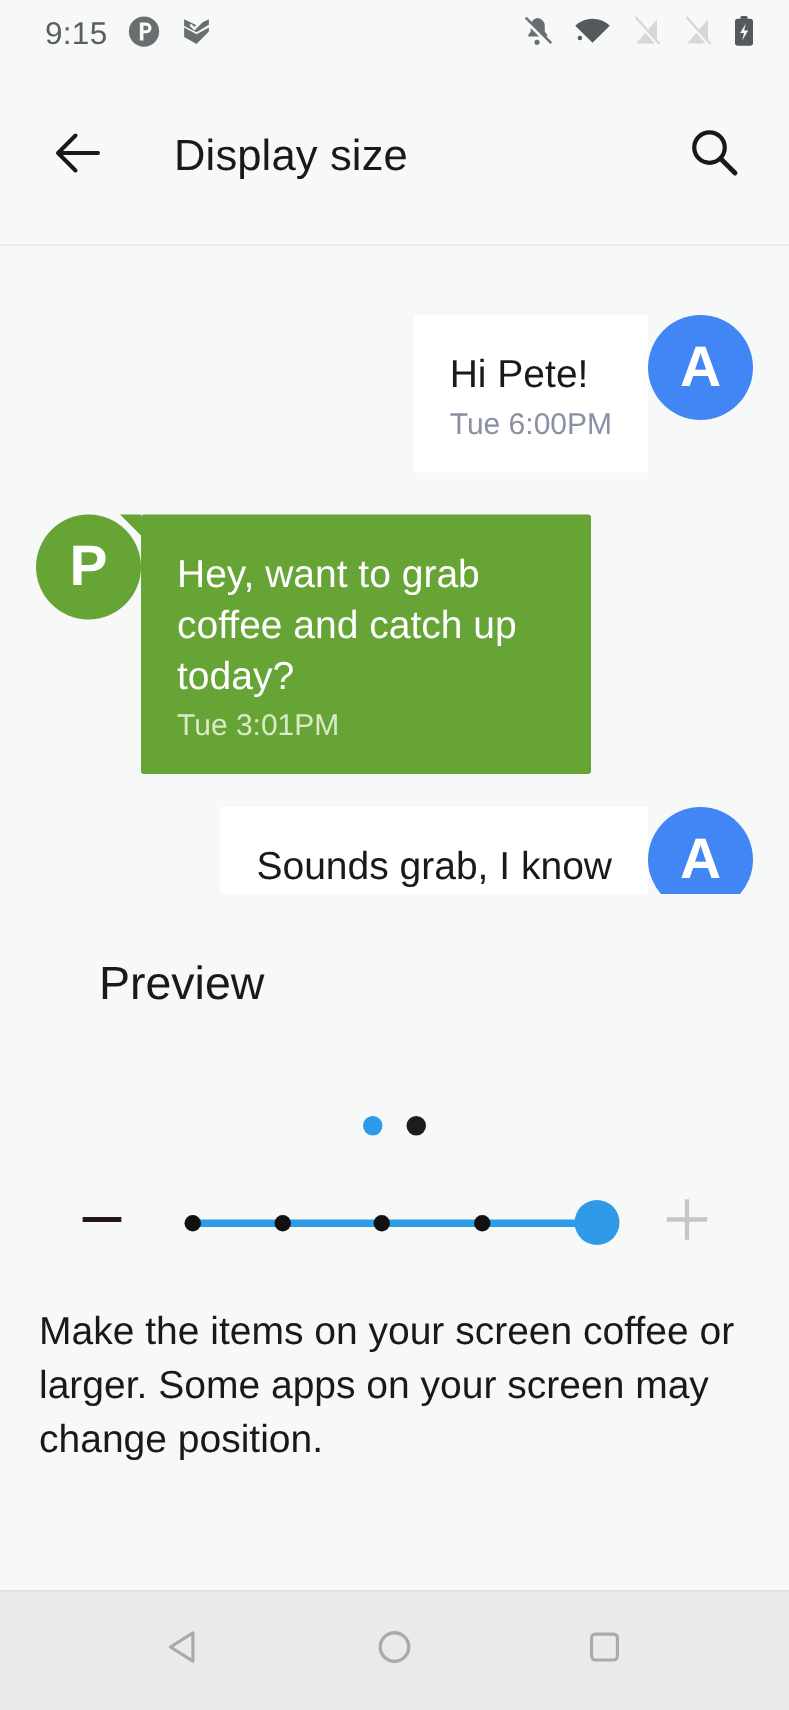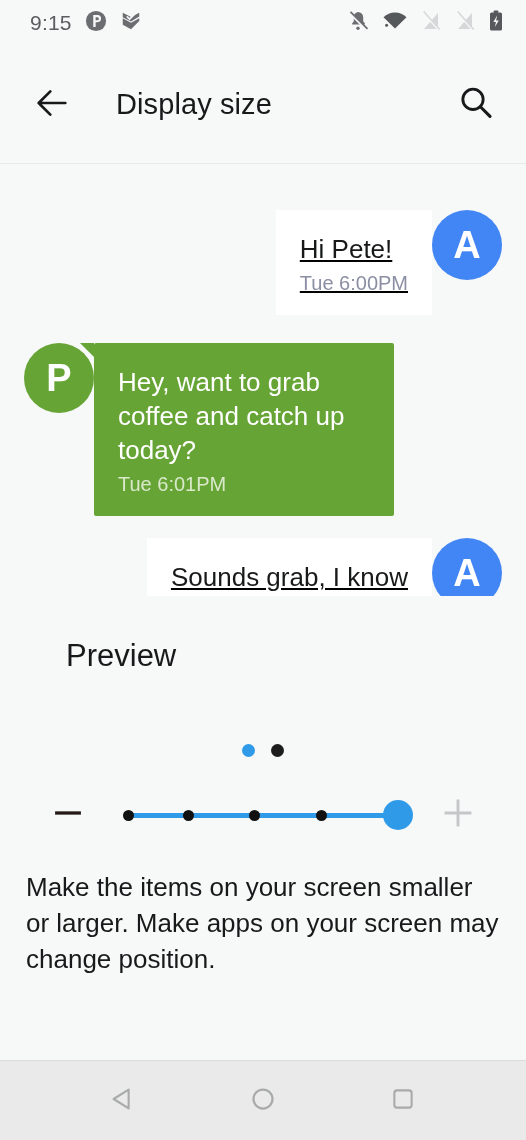--- a/index.html
+++ b/index.html
@@ -44,21 +44,21 @@
 
   .avatar {
     width:70px; height:70px; border-radius:50%;
     display:flex; align-items:center; justify-content:center;
     color:#fff; font-size:38px; font-weight:bold; flex:0 0 70px;
   }
   .avatar.blue { background:#4285F4; }
   .avatar.green{ background:#67A436; }
 
   .bubble { padding:22px 24px 20px 24px; max-width:300px; position:relative; }
-  .bubble.white { background:#FFFFFF;text-decoration:underline; }
+  .bubble.white { background:#FFFFFF; }
   .bubble.green { background:#67A436; border-radius:2px; }
   .bubble-text { font-size:26px; line-height:34px; }
   .bubble.white .bubble-text { color:#18191A; }
   .bubble.green .bubble-text { color:#FFFFFF; }
   .bubble-time { font-size:20px; margin-top:6px; }
   .bubble.white .bubble-time { color:#8A8FA3; }
   .bubble.green .bubble-time { color:#D9E9C9; }
 
   
   .tail {
@@ -200,21 +200,21 @@
       <div class="avatar blue">A</div>
     </div>
 
     <div class="gap-a"></div>
 
     <div class="msg-row left">
       <div class="avatar green">P</div>
       <div class="bubble green">
         <span class="tail"></span>
         <div class="bubble-text">Hey, want to grab coffee and catch up today?</div>
-        <div class="bubble-time">Tue 6:01PM</div>
+        <div class="bubble-time">Tue 3:01PM</div>
       </div>
     </div>
 
     <div class="gap-b"></div>
 
     <div class="msg-row right">
       <div class="bubble white">
         <div class="bubble-text">Sounds grab, I know</div>
       </div>
       <div class="avatar blue">A</div>
@@ -249,21 +249,21 @@
 
     <div class="step-btn">
       <span>
         <svg width="36" height="36" viewBox="0 0 24 24">
             <path d="M12 4v16M4 12h16" stroke="#C4C6C8" stroke-width="1.9" stroke-linecap="square"></path>
           </svg>
       </span>
     </div>
   </div>
 
-  <div class="description">Make the items on your screen smaller or larger. Make apps on your screen may change position.</div>
+  <div class="description">Make the items on your screen coffee or larger. Some apps on your screen may change position.</div>
 
   <div class="navbar">
     <div class="nav-btn">
       <span>
         <svg width="30" height="30" viewBox="0 0 24 24">
             <path d="M16.5 4.5v15l-12-7.5 12-7.5z" fill="none" stroke="#A9AAAB" stroke-width="1.7" stroke-linejoin="round"></path>
           </svg>
       </span>
     </div>
     <div class="nav-btn">

